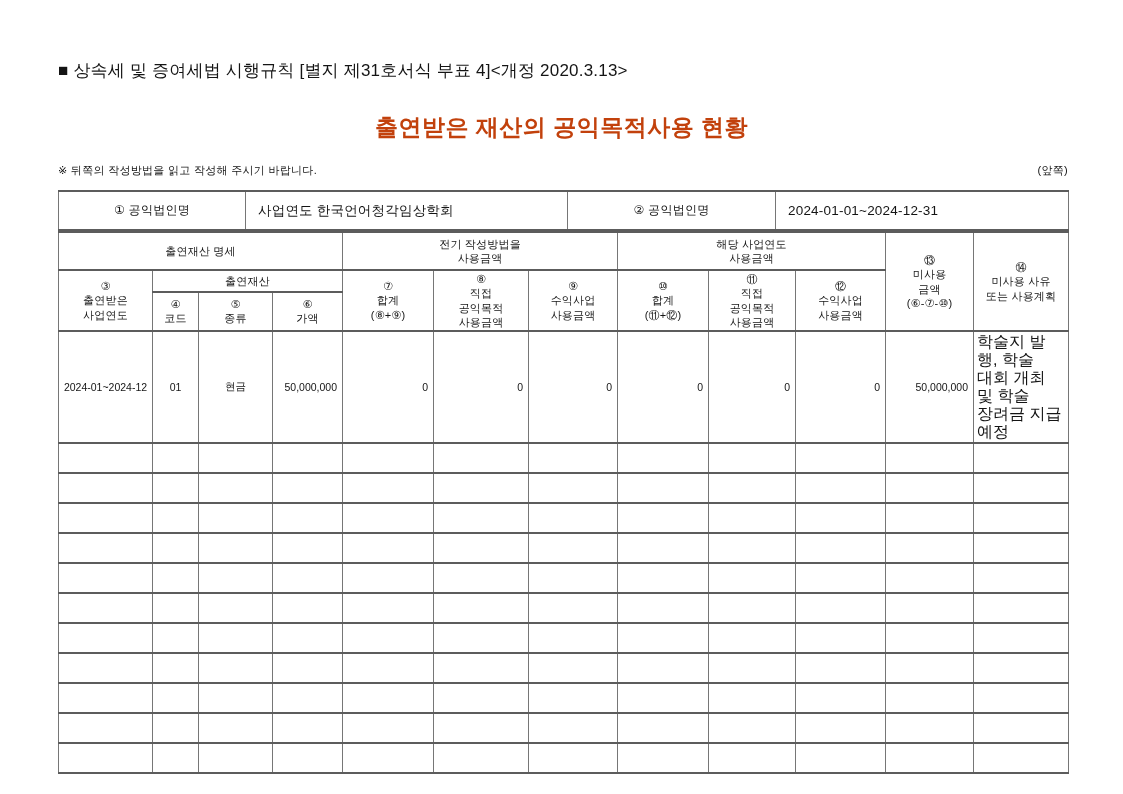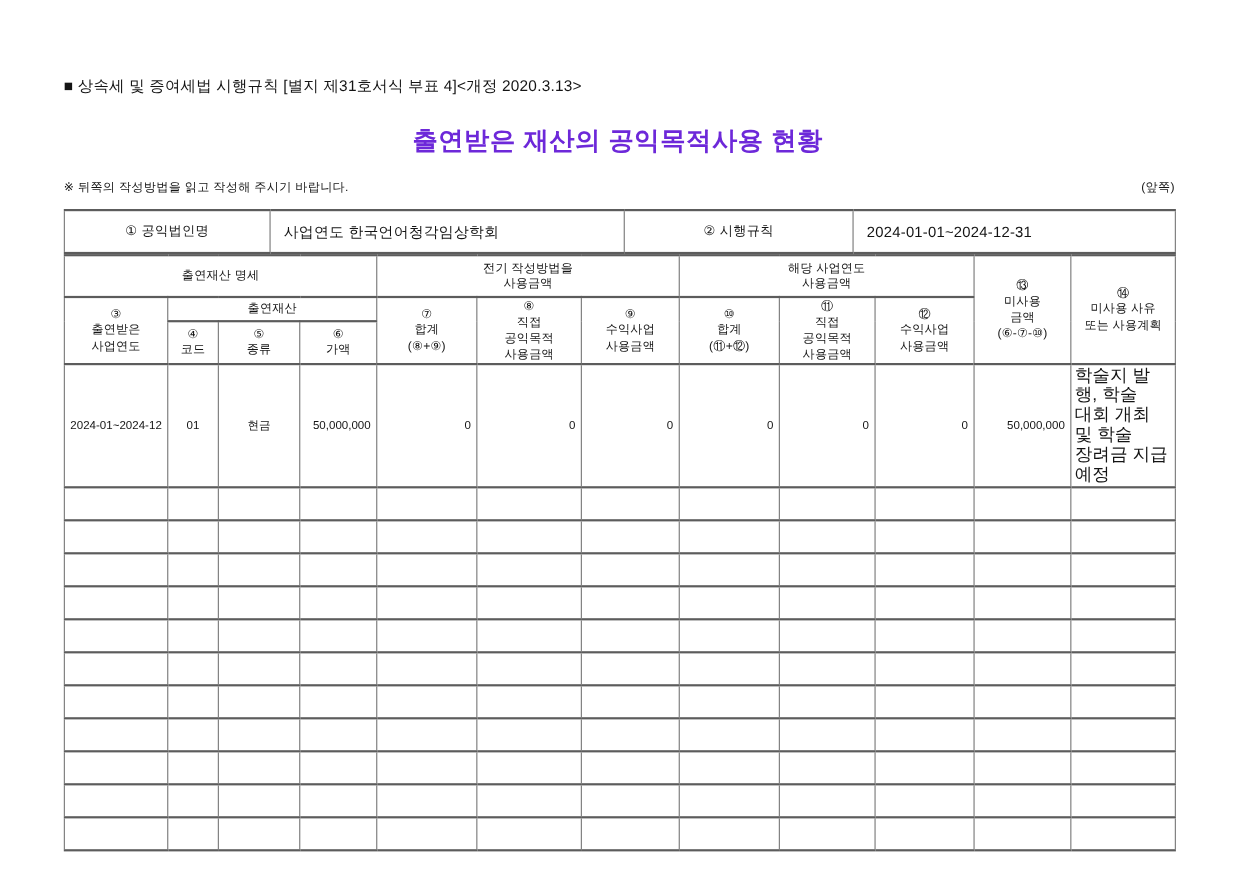--- a/index.html
+++ b/index.html
@@ -10,36 +10,36 @@
     height: 794px;
     background: #ffffff;
     font-family: "Liberation Sans", "DejaVu Sans", sans-serif;
     color: #141414;
     overflow: hidden;
     margin: 0 auto;
   }
   .form-ref {
     position: absolute;
     left: 58px;
-    top: 70px;
-    font-size: 14px;
+    top: 59px;
+    font-size: 17px;
     letter-spacing: 0.2px;
     white-space: nowrap;
   }
   .title {
     position: absolute;
     left: 0;
     top: 112px;
     width: 100%;
     margin: 0;
     text-align: center;
     font-size: 23px;
     font-weight: bold;
     letter-spacing: 0.5px;
-    color: #6d28d9;
+    color: #c2410c;
   }
   .note-row {
     position: absolute;
     left: 58px;
     top: 163px;
     width: 1010px;
     display: flex;
     justify-content: space-between;
     font-size: 11px;
     letter-spacing: 0.3px;
@@ -112,21 +112,21 @@
     <colgroup>
       <col style="width:187px">
         <col style="width:322px">
         <col style="width:208px">
         <col style="width:293px">
     </colgroup>
     <tbody>
       <tr>
         <td class="lbl">① 공익법인명</td>
         <td class="val">사업연도 한국언어청각임상학회</td>
-        <td class="lbl">② 시행규칙</td>
+        <td class="lbl">② 공익법인명</td>
         <td class="val">2024-01-01~2024-12-31</td>
       </tr>
     </tbody>
   </table>
 
   <table class="main-table">
     <colgroup>
       <col style="width:94px">
         <col style="width:46px">
         <col style="width:74px">

